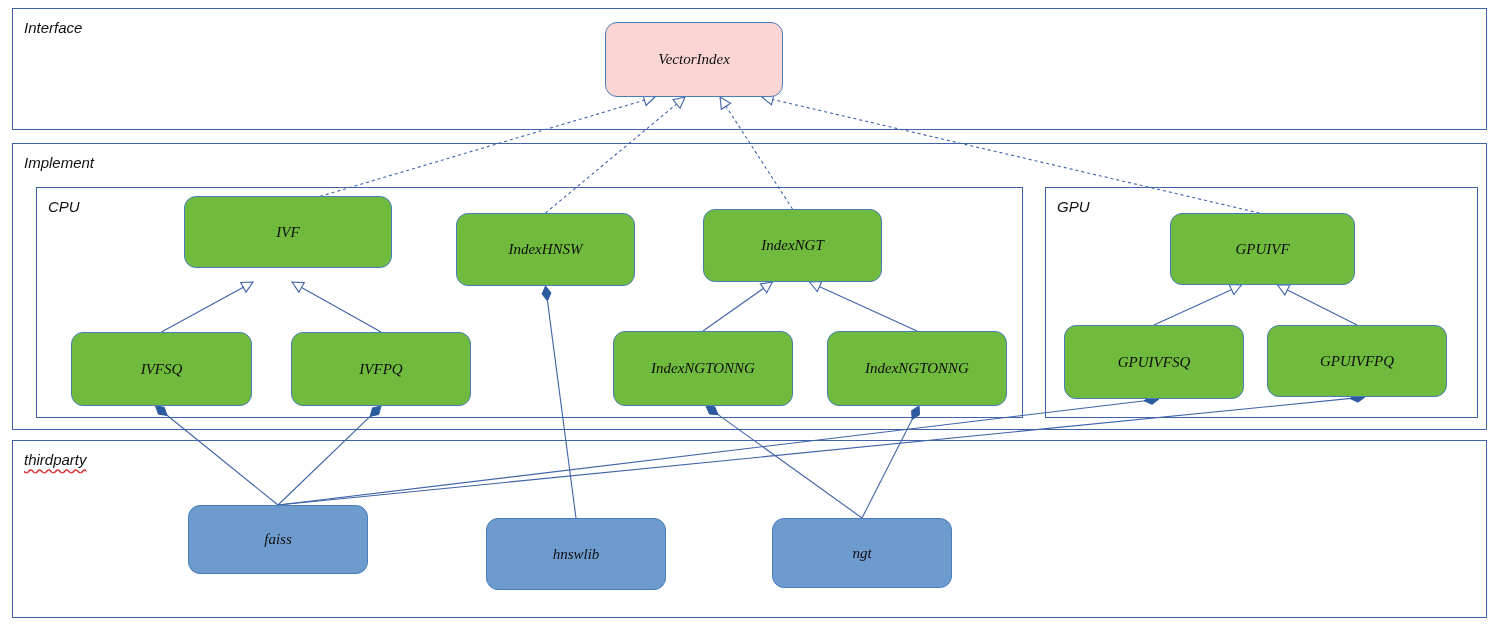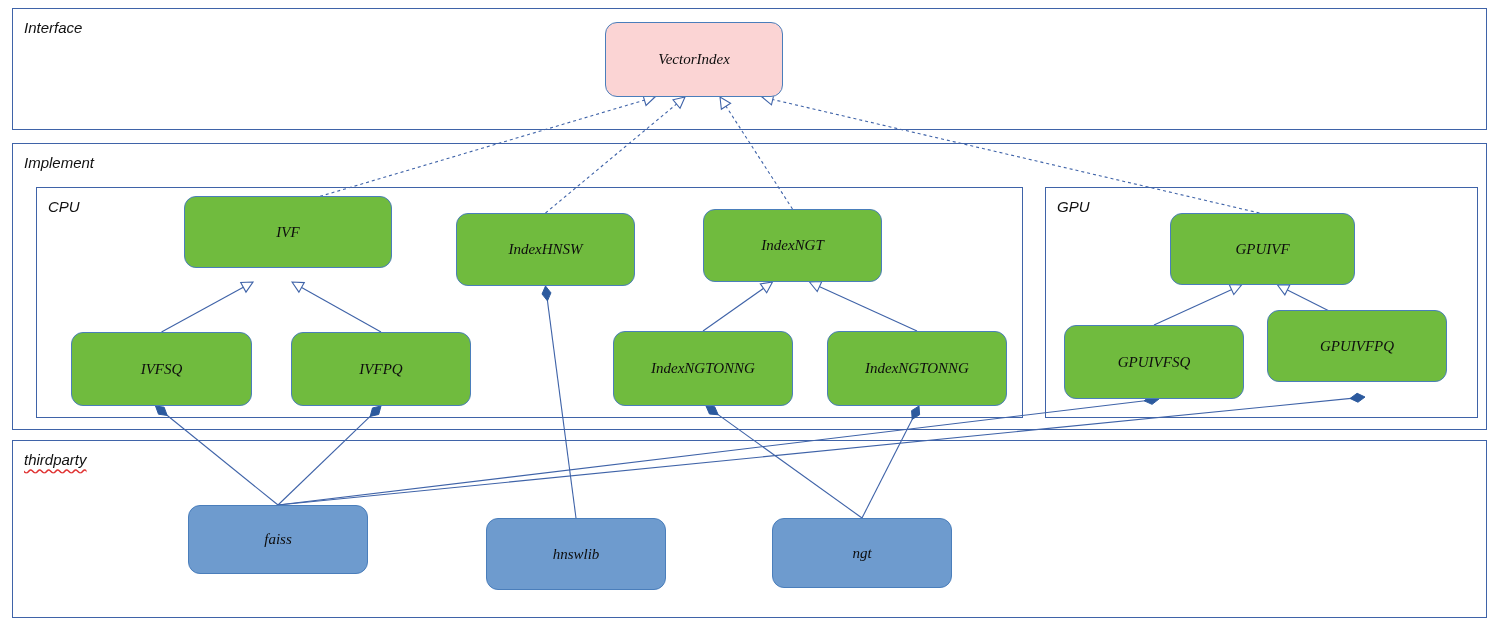--- a/index.html
+++ b/index.html
@@ -134,18 +134,18 @@
   <div class="node interface-node" id="node-vectorindex" style="left: 605px; top: 22px; width: 178px; height: 75px;">VectorIndex</div>
   <div class="node impl-node" id="node-ivf" style="left: 184px; top: 196px; width: 208px; height: 72px;">IVF</div>
   <div class="node impl-node" id="node-indexhnsw" style="left: 456px; top: 213px; width: 179px; height: 73px;">IndexHNSW</div>
   <div class="node impl-node" id="node-indexngt" style="left: 703px; top: 209px; width: 179px; height: 73px;">IndexNGT</div>
   <div class="node impl-node" id="node-gpuivf" style="left: 1170px; top: 213px; width: 185px; height: 72px;">GPUIVF</div>
   <div class="node impl-node" id="node-ivfsq" style="left: 71px; top: 332px; width: 181px; height: 74px;">IVFSQ</div>
   <div class="node impl-node" id="node-ivfpq" style="left: 291px; top: 332px; width: 180px; height: 74px;">IVFPQ</div>
   <div class="node impl-node" id="node-indexngtonng" style="left: 613px; top: 331px; width: 180px; height: 75px;">IndexNGTONNG</div>
   <div class="node impl-node" id="node-indexngtanng" style="left: 827px; top: 331px; width: 180px; height: 75px;">IndexNGTONNG</div>
   <div class="node impl-node" id="node-gpuivfsq" style="left: 1064px; top: 325px; width: 180px; height: 74px;">GPUIVFSQ</div>
-  <div class="node impl-node" id="node-gpuivfpq" style="left: 1267px; top: 310px; width: 180px; height: 72px;">GPUIVFPQ</div>
+  <div class="node impl-node" id="node-gpuivfpq" style="left: 1267px; top: 325px; width: 180px; height: 72px;">GPUIVFPQ</div>
   <div class="node third-node" id="node-faiss" style="left: 188px; top: 505px; width: 180px; height: 69px;">faiss</div>
   <div class="node third-node" id="node-hnswlib" style="left: 486px; top: 518px; width: 180px; height: 72px;">hnswlib</div>
   <div class="node third-node" id="node-ngt" style="left: 772px; top: 518px; width: 180px; height: 70px;">ngt</div>
 
 </div>
 
 </body></html>

